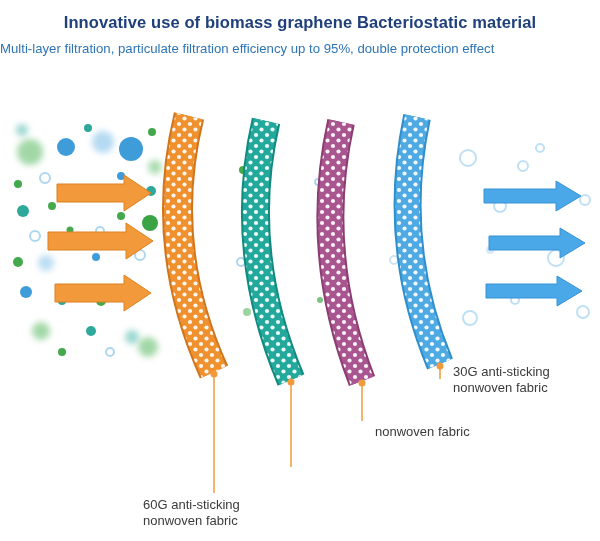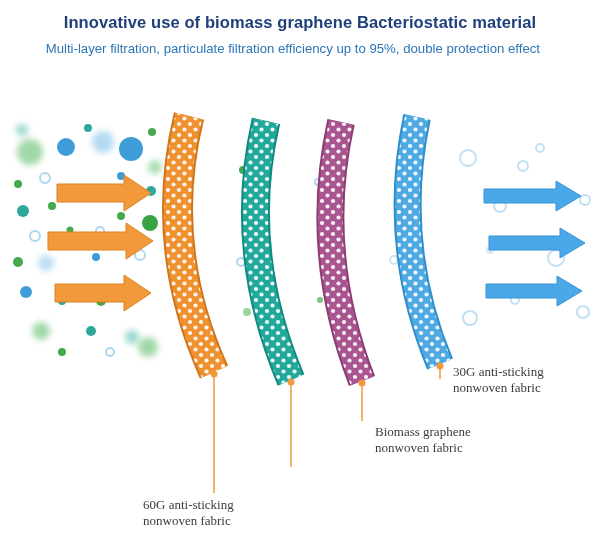--- a/index.html
+++ b/index.html
@@ -1,23 +1,23 @@
 <!DOCTYPE html>
 <html><head>
 <meta charset="utf-8">
 <style>
   html,body{margin:0;padding:0;background:#ffffff;}
   body{font-family:"Liberation Sans", sans-serif;}
   .stage{position:relative;width:600px;height:541px;background:#ffffff;overflow:hidden;}
   .hdr-title{position:absolute;top:13px;left:0;width:600px;text-align:center;
     font-size:16.5px;font-weight:bold;color:#20407c;letter-spacing:.1px;}
-  .hdr-sub{position:absolute;top:41px;left:0;width:540px;text-align:right;
+  .hdr-sub{position:absolute;top:41px;left:0;width:540px;text-align:left;
     font-size:13.2px;color:#2e75b6;}
   svg.diagram{position:absolute;top:0;left:0;}
-  .lbl{position:absolute;font-size:13px;color:#3b3b3b;line-height:16px;font-family:Liberation Serif, serif;}
+  .lbl{position:absolute;font-size:13px;color:#3b3b3b;line-height:16px;}
   .lbl-60g{top:497px;left:143px;width:146px;text-align:left;}
   .lbl-pp{top:470px;left:283px;}
   .lbl-bio{top:424px;left:375px;}
   .lbl-30g{top:364px;left:453px;}
 </style>
 </head>
 <body>
 
 <div class="stage">
 
@@ -153,21 +153,20 @@
     </g>
   </svg>
 
   <div class="lbl lbl-60g">
     <div>60G anti-sticking</div>
     <div>nonwoven fabric</div>
   </div>
 
 
   <div class="lbl lbl-bio">
-    <div>Biomass graphene</div>
     <div>nonwoven fabric</div>
   </div>
 
   <div class="lbl lbl-30g">
     <div>30G anti-sticking</div>
     <div>nonwoven fabric</div>
   </div>
 
 </div>
 

